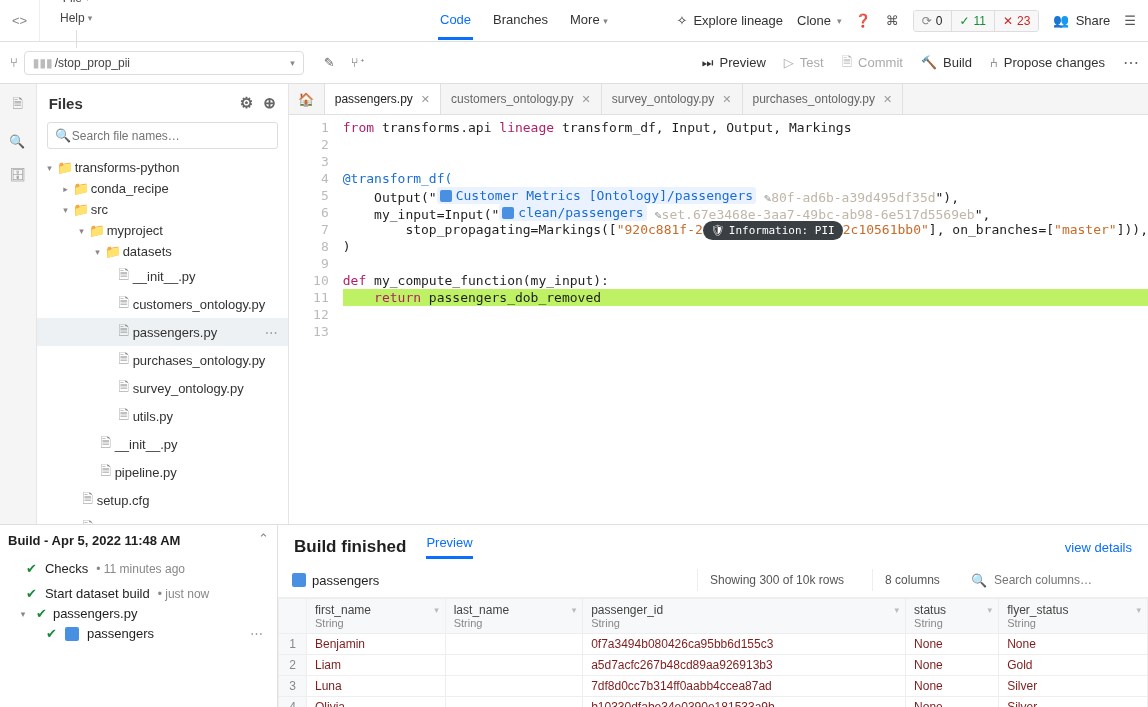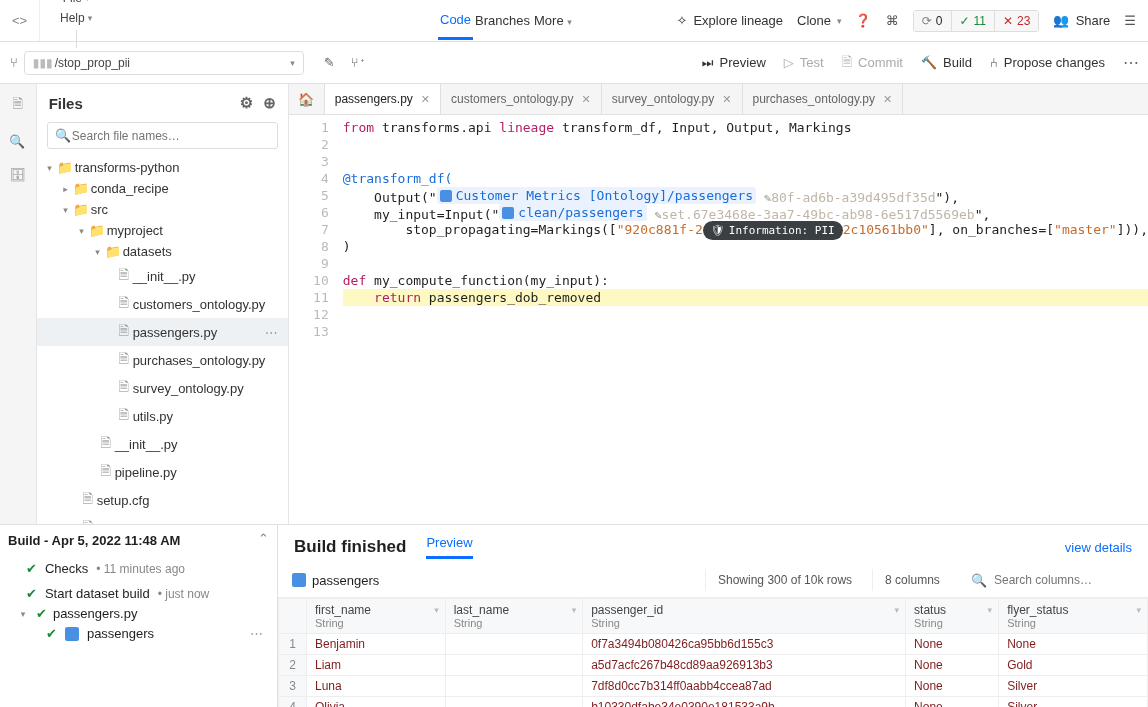--- a/index.html
+++ b/index.html
@@ -7,21 +7,21 @@
 .top-bar { height: 42px; border-bottom: 1px solid #e0e0e0; display: flex; align-items: center; }
 .top-left { display: flex; align-items: center; padding: 0 8px; width: 384px; flex-direction: column; align-items: flex-start; justify-content: center; height: 100%; }
 .breadcrumb { display: flex; align-items: center; gap: 6px; font-size: 13px; padding-left: 8px; }
 .breadcrumb .doc-icon { color: #777; }
 .breadcrumb-label { color: #555; max-width: 90px; overflow: hidden; text-overflow: ellipsis; white-space: nowrap; }
 .breadcrumb-title { font-weight: 600; font-size: 15px; }
 .star { color: #ccc; font-size: 14px; }
 .menubar { display: flex; gap: 4px; font-size: 12px; padding-left: 8px; color: #444; align-items: center; flex-direction: column; }
 .menubar .m { display: flex; align-items: center; gap: 3px; padding: 1px 4px; cursor: pointer; }
 .divider-v { width: 1px; height: 18px; background: #ddd; margin: 0 4px; }
-.top-tabs { display: flex; align-items: center; padding-left: 14px; font-size: 13px; }
+.top-tabs { display: flex; gap: 18px; padding-left: 14px; font-size: 13px; }
 .top-tab { padding: 10px 2px; cursor: pointer; color: #333; }
 .top-tab.active { color: #0a6eff; border-bottom: 3px solid #0a6eff; font-weight: 500; }
 .top-right { margin-left: auto; display: flex; align-items: center; gap: 14px; padding-right: 12px; }
 .tr-btn { display: flex; align-items: center; gap: 6px; cursor: pointer; color: #333; font-size: 13px; }
 .chevdown { font-size: 9px; color: #888; }
 .status-box { display: flex; border: 1px solid #ddd; border-radius: 3px; overflow: hidden; }
 .status-seg { padding: 3px 8px; display: flex; align-items: center; gap: 4px; font-size: 12px; border-right: 1px solid #ddd; background: #f7f7f7; }
 .status-seg:last-child { border-right: none; }
 .seg-green { color: #1a8a3a; }
 .seg-red { color: #c62828; }
@@ -65,42 +65,42 @@
 .lines .ln { height: 17px; line-height: 17px; white-space: pre; }
 .kw1 { color: #b21f66; }
 .kw2 { color: #1a6dd6; }
 .str { color: #c76b29; }
 .lit { color: #c76b29; }
 .fade2 { color: #c0b6a8; }
 .pill-link { background: #eaf2ff; color: #1a6dd6; padding: 0 3px; border-radius: 3px; display: inline-flex; align-items: center; gap: 4px; }
 .pill-link .ds { display:inline-block; width:12px; height:12px; background:#4a90e2; border-radius:2px; }
 .pencil { color: #888; font-size: 12px; }
 .info-badge { background: #3a3f44; color: #fff; border-radius: 10px; padding: 1px 8px; font-size: 11px; display: inline-flex; align-items: center; gap: 4px; }
-.hl-line { background: #fef9c3; }
+.hl-line { background: #bef264; }
 
 .bottom { border-top: 1px solid #e0e0e0; display: flex; height: 183px; }
 .bleft { width: 278px; border-right: 1px solid #e0e0e0; padding: 8px 6px; font-size: 13px; position: relative; }
 .bleft h4 { font-size: 13px; font-weight: 600; margin-bottom: 8px; padding-left: 2px; }
 .collapse-ic { position:absolute; top:6px; right:8px; color:#888; }
 .bl-row { display: flex; align-items: center; gap: 8px; padding: 5px 2px 5px 20px; }
 .ok { color: #1a8a3a; font-size: 13px; }
 .meta { color: #888; font-size: 12px; }
 .bl-sub { padding-left: 10px; display:flex; align-items:center; gap:6px; }
 .bl-item { display:flex; align-items:center; gap:8px; padding: 5px 2px 5px 40px; }
 .bl-item .more { margin-left:auto; color:#888; margin-right:6px; }
 .ds-ic { display:inline-block; width:14px; height:14px; background:#4a90e2; border-radius:2px; }
 
 .bright { flex: 1; display: flex; flex-direction: column; }
 .br-head { display: flex; align-items: center; padding: 10px 16px 4px; gap: 20px; }
 .br-title { font-size: 17px; font-weight: 700; }
 .br-tab { color: #0a6eff; border-bottom: 3px solid #0a6eff; padding-bottom: 6px; font-size: 13px; }
 .viewd { margin-left: auto; color: #0a6eff; font-size: 13px; cursor: pointer; }
 .br-sub { display: flex; align-items: center; padding: 6px 14px; gap: 10px; border-bottom: 1px solid #eee; }
 .br-sub .name { display:flex; align-items:center; gap:6px; }
-.br-sub .stats { margin-left:auto; display:flex; align-items:center; gap:8px; color:#555; font-size:12px; }
+.br-sub .stats { margin-left:auto; display:flex; align-items:center; gap:16px; color:#555; font-size:12px; }
 .stat-box { padding: 4px 12px; border-left: 1px solid #eee; }
 .col-search { display:flex; align-items:center; gap:6px; padding: 0 10px; color:#888; flex: 0 0 170px; }
 .col-search input { border:none; outline:none; font-size:12px; width: 130px; }
 
 .grid { flex:1; overflow:auto; }
 .grid table { border-collapse: collapse; width: 100%; font-size: 12px; }
 .grid th { background: #f7f8f9; text-align: left; padding: 4px 8px; border: 1px solid #eee; font-weight: 500; color: #444; position: relative; }
 .grid th .ctype { display:block; color:#888; font-size:11px; font-weight:400; }
 .grid th .dd2 { position:absolute; right:6px; top:6px; color:#bbb; font-size:9px; }
 .grid td { padding: 3px 8px; border: 1px solid #eee; color: #7f1d1d; white-space: nowrap; overflow: hidden; text-overflow: ellipsis; max-width: 170px; }

